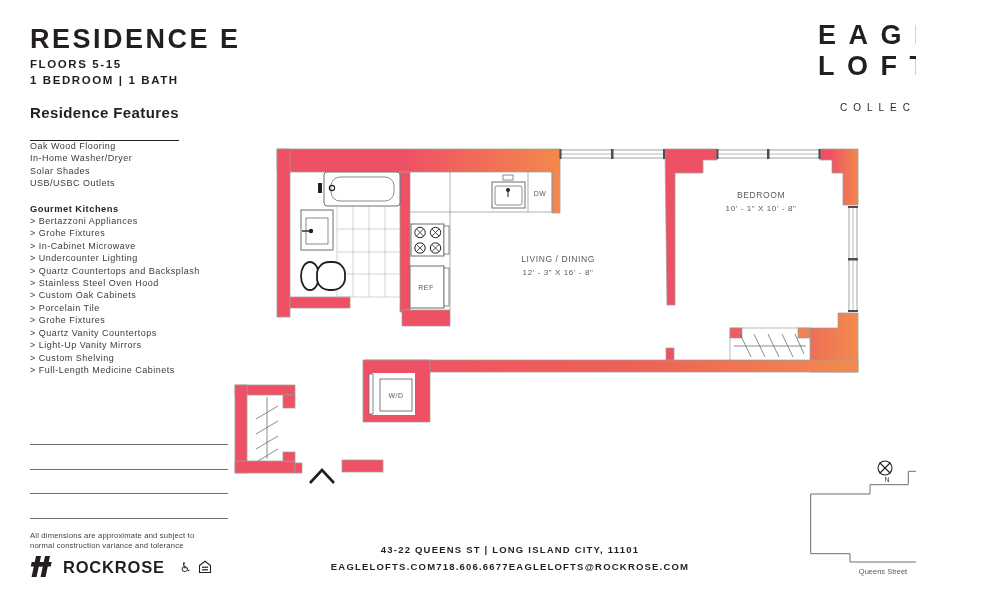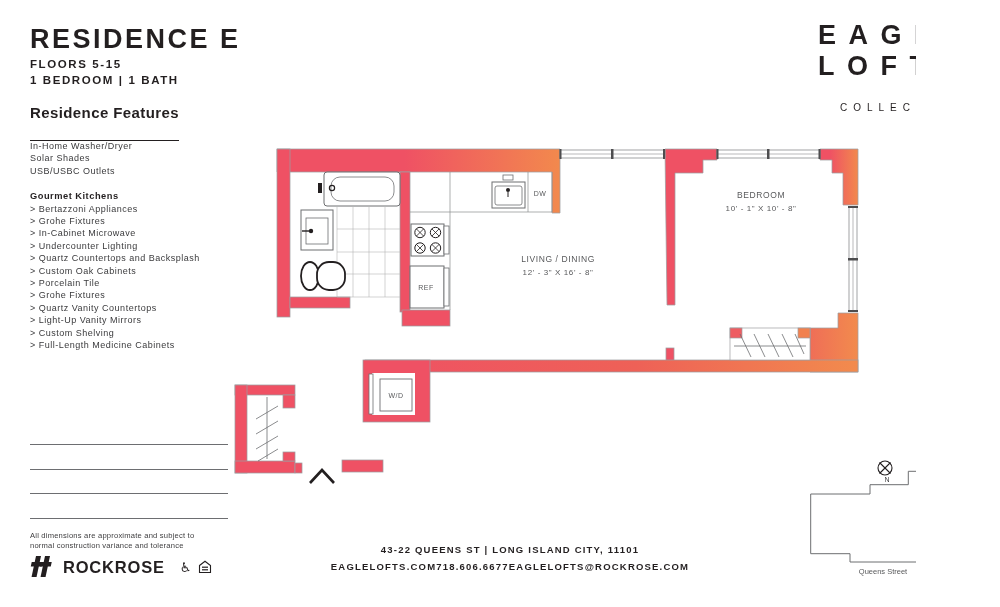--- a/index.html
+++ b/index.html
@@ -41,29 +41,31 @@
 
 <div id="page">
 
   <div class="abs res-title">RESIDENCE E</div>
   <div class="abs res-floors">FLOORS 5-15</div>
   <div class="abs res-config">1 BEDROOM  |  1 BATH</div>
 
   <div class="abs feat-head">Residence Features</div>
 
   <div class="abs feat-list">
+    <div>Oak Wood Flooring</div>
     <div>In-Home Washer/Dryer</div>
     <div>Solar Shades</div>
     <div>USB/USBC Outlets</div>
     <div class="grp-head">Gourmet Kitchens</div>
     <div>&gt; Bertazzoni Appliances</div>
     <div>&gt; Grohe Fixtures</div>
     <div>&gt; In-Cabinet Microwave</div>
     <div>&gt; Undercounter Lighting</div>
     <div>&gt; Quartz Countertops and Backsplash</div>
+    <div>&gt; Stainless Steel Oven Hood</div>
     <div>&gt; Custom Oak Cabinets</div>
     <div>&gt; Porcelain Tile</div>
     <div>&gt; Grohe Fixtures</div>
     <div>&gt; Quartz Vanity Countertops</div>
     <div>&gt; Light-Up Vanity Mirrors</div>
     <div>&gt; Custom Shelving</div>
     <div>&gt; Full-Length Medicine Cabinets</div>
   </div>
 
   <div class="abs rule" style="top:444px"></div>

